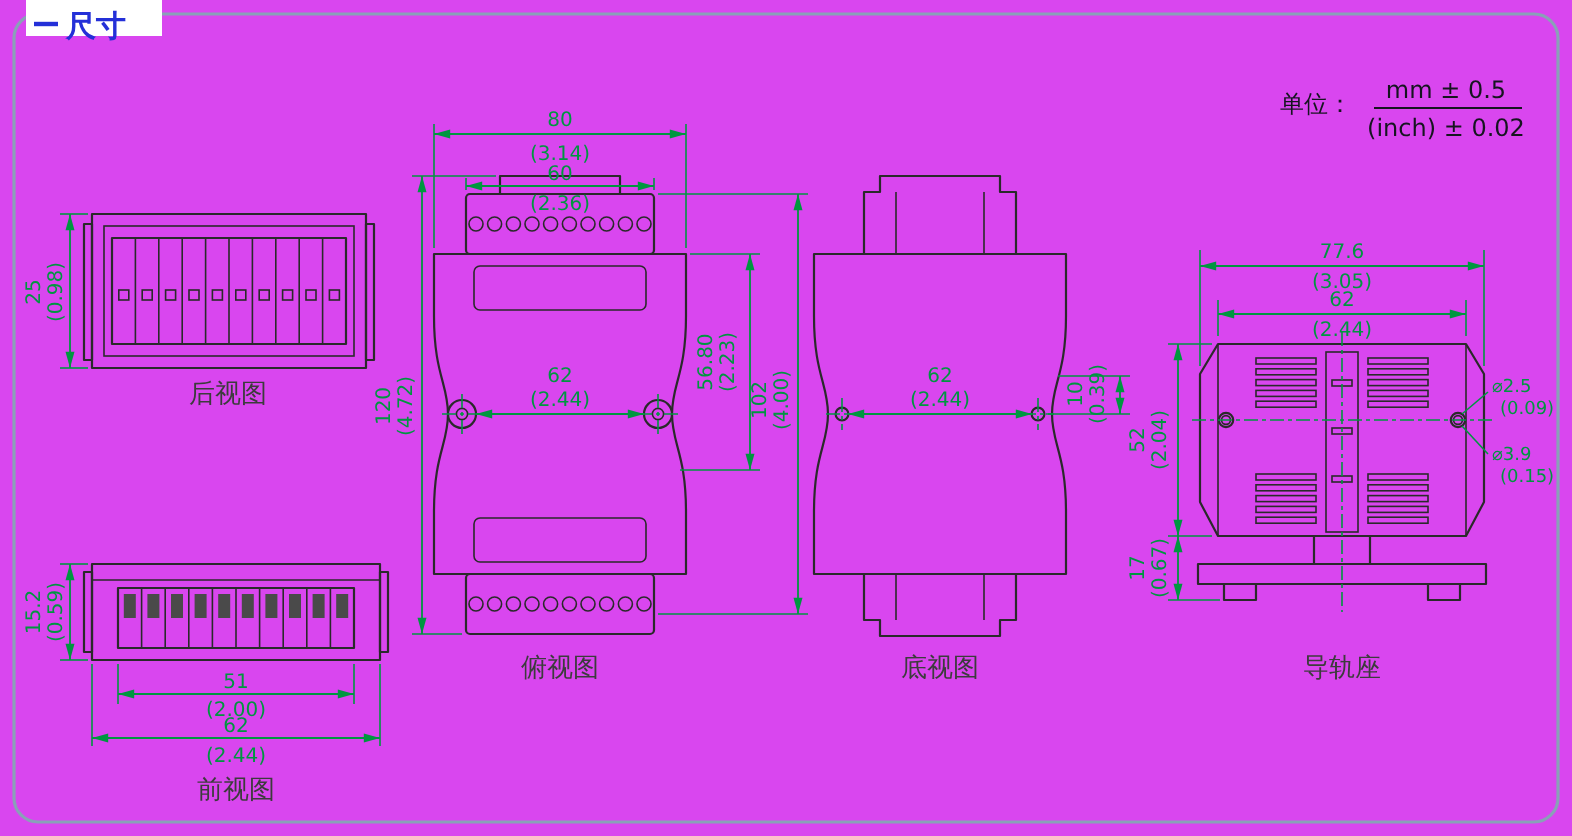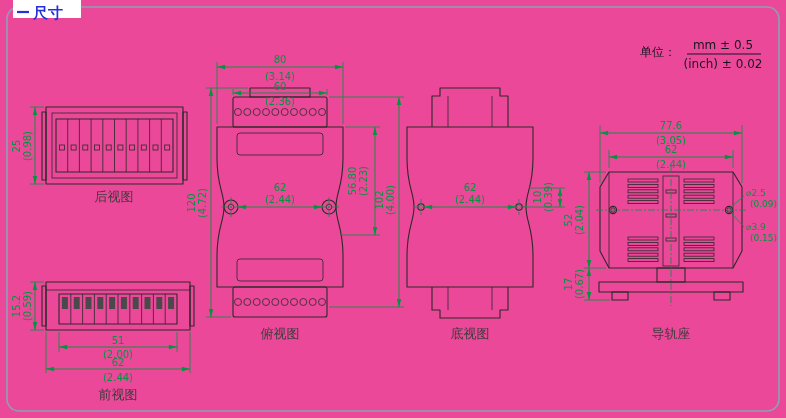--- a/index.html
+++ b/index.html
@@ -1,16 +1,16 @@
 <!DOCTYPE html>
 <html style="--line: #2a2a2a; --green: #009640; --title: #2430d8; --border: #8aa0b8;"><head>
 <meta charset="utf-8">
 <style>
   html,body{margin:0;padding:0;background:#ffffff;}
-  #stage{position:relative;width:786px;height:418px;background:#ec4899;
+  #stage{position:relative;width:786px;height:418px;background:#d946ef;
          font-family:"DejaVu Sans","Liberation Sans",sans-serif;}
   svg{display:block}
   .frame{fill:none;stroke:var(--border,#8aa0b8);stroke-width:1.6}
   .mask{fill:#ffffff}
   .ol{fill:none;stroke:var(--line,#2a2a2a);stroke-width:1.1;stroke-linejoin:round}
   .olt{fill:none;stroke:var(--line,#2a2a2a);stroke-width:.8}
   .knob{fill:#4a4a4a;stroke:none}
   .dim{stroke:var(--green,#009640);stroke-width:.9;fill:none}
   .ext{stroke:var(--green,#009640);stroke-width:.8;fill:none}
   .cl{stroke:var(--green,#009640);stroke-width:.8;fill:none;stroke-dasharray:7 2 2 2}

